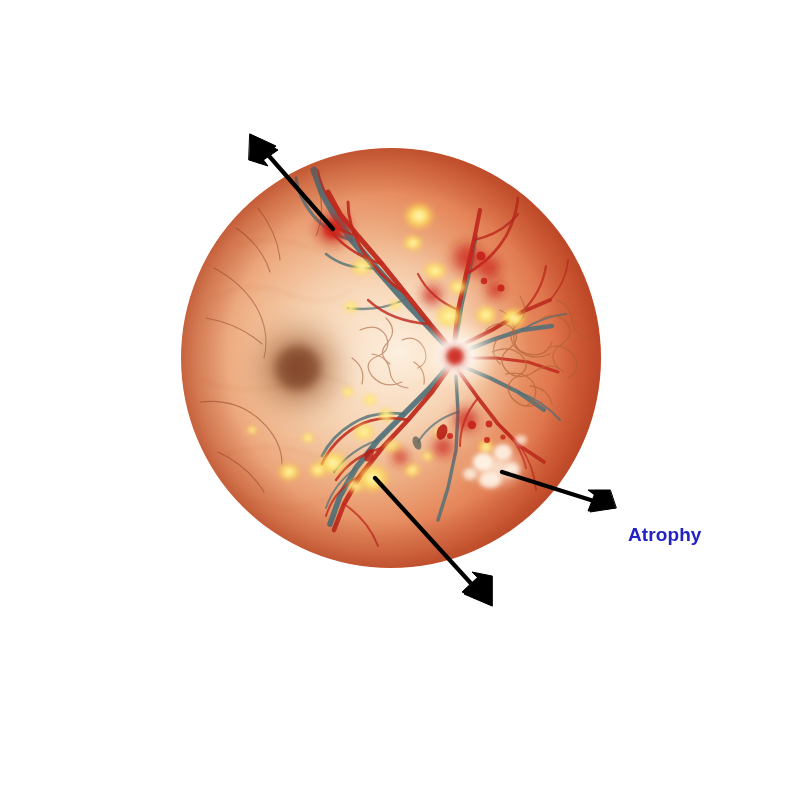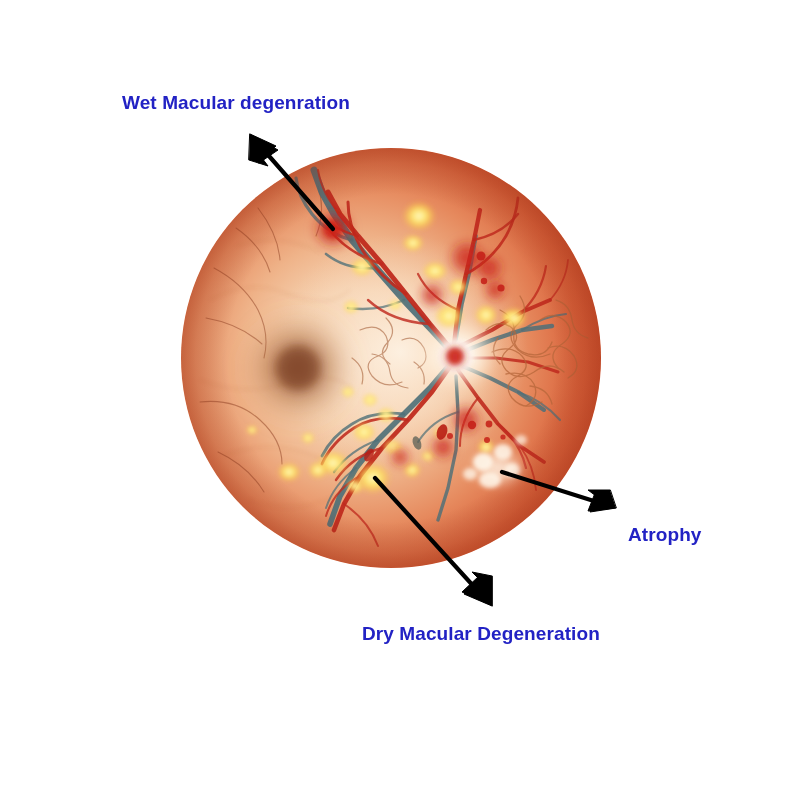--- a/index.html
+++ b/index.html
@@ -319,19 +319,17 @@
       </g>
 
       <g>
         <line x1="502" y1="472" x2="597" y2="502" stroke-width="4.2"></line>
         <polygon points="616,508 590,512 596,496 588,490 610,490"></polygon>
         <polygon points="615,508 588,511 595,493"></polygon>
       </g>
     </g>
   </svg>
 
-  <div class="label" id="label-wet">Wet Macular degenration</div>
-
-  <div class="label" id="label-dry">Dry Macular Degeneration</div>
+
 
   <div class="label" id="label-atrophy">Atrophy</div>
 
 </div>
 
 </body></html>

